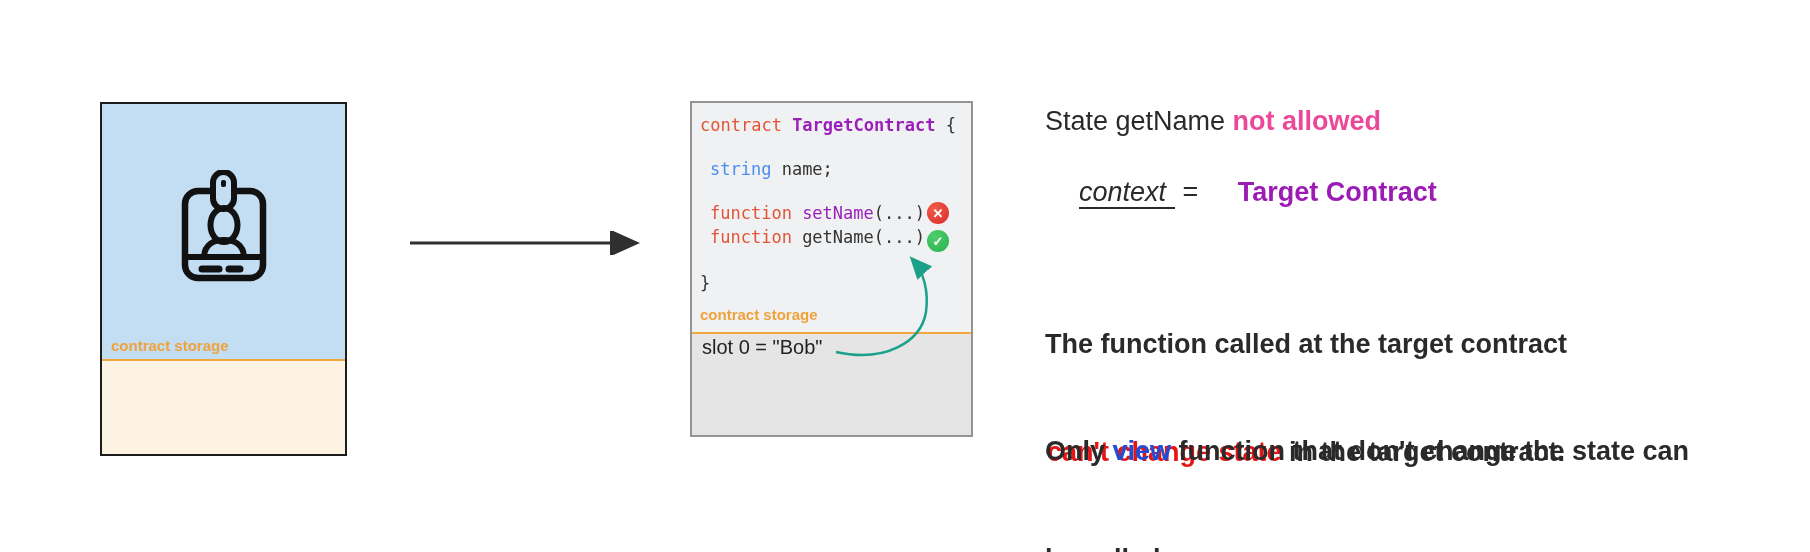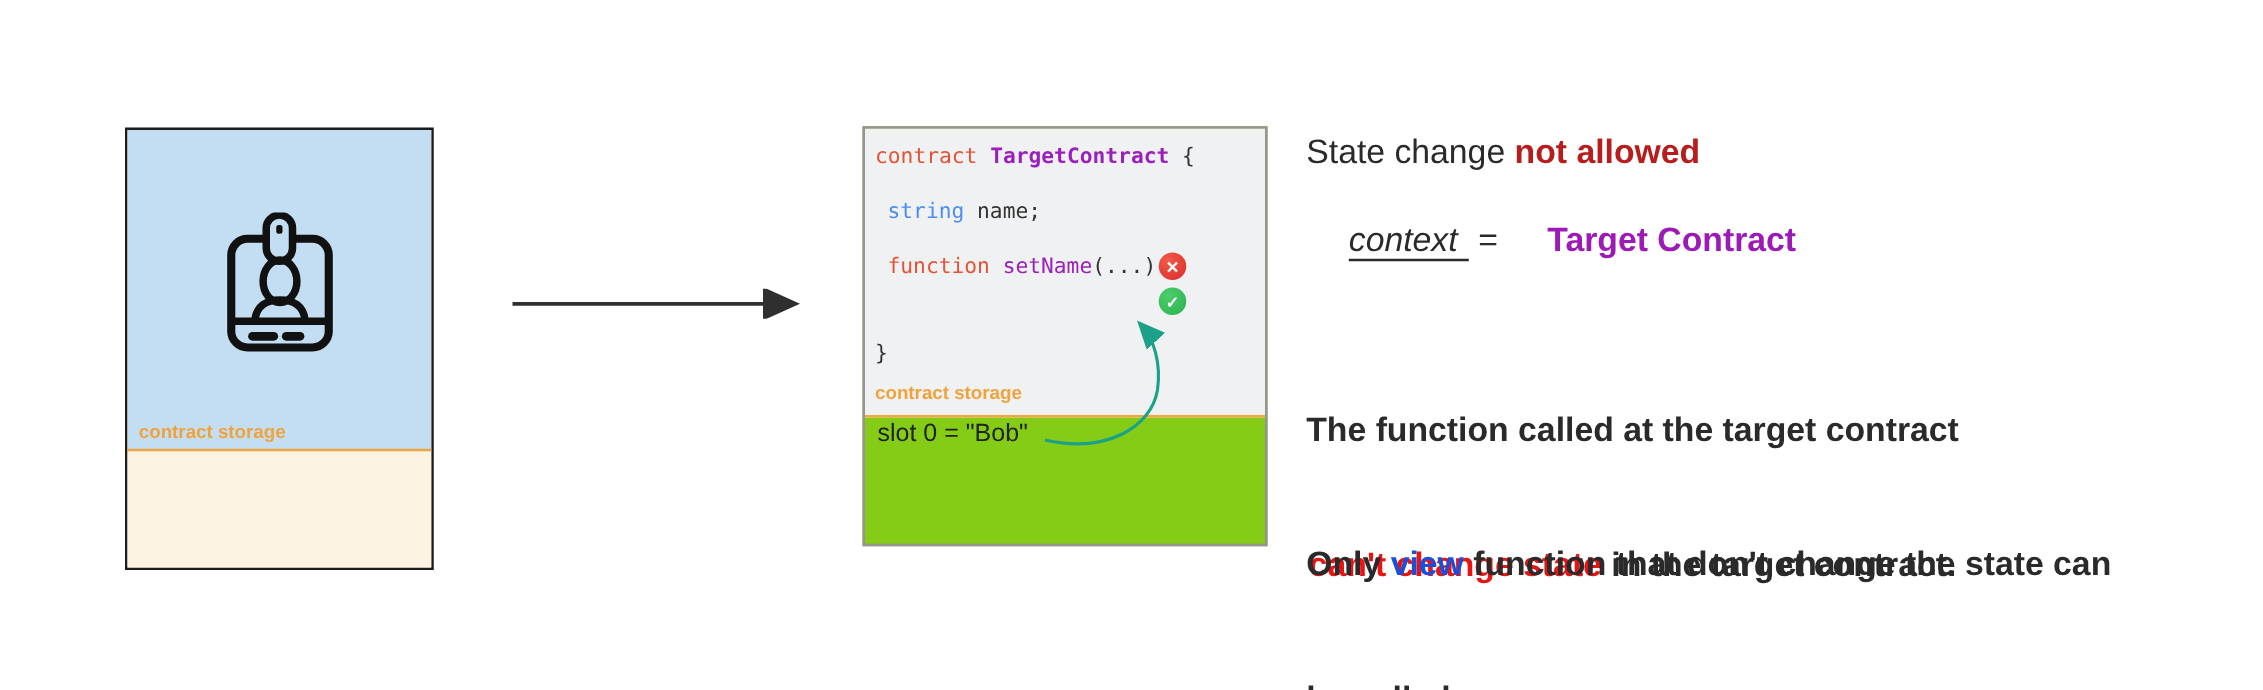--- a/index.html
+++ b/index.html
@@ -18,22 +18,22 @@
                   border-bottom:2px solid #f0a73d; }
   .account-blue svg { position:absolute; left:50%; top:66px; transform:translateX(-50%); }
   .storage-label { position:absolute; left:9px; bottom:5px; font-size:15px; font-weight:700;
                    color:#efa33c; }
   .account-cream { flex:1; background:#fdf3e3; }
 
   
   .flow-arrow { position:absolute; left:400px; top:231px; }
 
   
-  .target-box { position:absolute; left:690px; top:101px; width:324px; height:336px;
-                border:2px solid #949494; background:#84cc16; }
+  .target-box { position:absolute; left:690px; top:101px; width:283px; height:336px;
+                border:2px solid #949494; background:#e5e5e5; }
   .code-area { position:absolute; left:0; top:0; width:100%; height:231px; background:#f0f1f2;
                border-bottom:2px solid #f0a73d; }
   .code-line { position:absolute; left:8px; font-family:"DejaVu Sans Mono", monospace;
                font-size:17px; line-height:22px; color:#333333; white-space:pre; }
   .tok-kw   { color:#e35335; }
   .tok-type { color:#4b8df0; }
   .tok-purple { color:#9b1fba; font-weight:700; }
   .tok-purple-fn { color:#9b1fba; }
   .code-storage-label { position:absolute; left:8px; top:203px; font-size:15px;
                         font-weight:700; color:#efa33c; }
@@ -43,21 +43,21 @@
            font-size:13px; font-weight:700; line-height:1; }
   .badge-x { top:99px; background:radial-gradient(circle at 35% 30%, #f25a48, #d92c2c); }
   .badge-check { top:127px; background:radial-gradient(circle at 35% 30%, #4ecd6e, #27b24b); }
 
   
   .teal-arrow { position:absolute; left:820px; top:245px; pointer-events:none; }
 
   
   .notes-line { position:absolute; left:1045px; font-size:27px; color:#2a2a2a; white-space:pre; }
   .state-line { top:106px; font-weight:400; }
-  .state-line .hl { font-weight:700; color:#b91c1c; }
+  .state-line .hl { font-weight:700; color:#ec4899; }
   .context-line { top:177px; }
   .context-word { font-style:italic; border-bottom:2px solid #2a2a2a; padding-right:9px;margin-left:34px; }
   .target-word { font-weight:700; color:#9c1ab5;margin-left:32px; }
   .para { position:absolute; left:1045px; font-size:27px; font-weight:700; color:#2a2a2a;
           line-height:36px; white-space:pre; }
   .para1 { top:254px;text-align:center; }
   .para2 { top:361px; }
   .red-word { color:#e81414; }
   .view-word { color:#1d4ed8; }
 </style>
@@ -91,38 +91,39 @@
       </marker>
     </defs>
     <line x1="10" y1="12" x2="234" y2="12" stroke="#2f2f2f" stroke-width="3" marker-end="url(#arrowhead-black)"></line>
   </svg>
 
   <div class="target-box">
     <div class="code-area">
       <div class="code-line" style="top:11px;"><span class="tok-kw">contract </span><span class="tok-purple">TargetContract</span><span> {</span></div>
       <div class="code-line" style="top:55px; left:18px;"><span class="tok-type">string</span><span> name;</span></div>
       <div class="code-line" style="top:99px; left:18px;"><span class="tok-kw">function </span><span class="tok-purple-fn">setName</span><span>(...)</span></div>
+      <div class="code-line" style="top:123px; left:18px;"><span class="tok-kw">function </span><span>getName</span><span>(...)</span></div>
       <div class="code-line" style="top:169px;">}</div>
       <div class="badge badge-x">✕</div>
       <div class="badge badge-check">✓</div>
       <div class="code-storage-label">contract storage</div>
     </div>
     <div class="slot-line">slot 0 = "Bob"</div>
   </div>
 
   <svg class="teal-arrow" width="130" height="125">
     <defs>
       <marker id="arrowhead-teal" markerWidth="9" markerHeight="8" refX="7" refY="4" orient="auto">
         <path d="M0,0 L9,4 L0,8 Z" fill="#1ba089"></path>
       </marker>
     </defs>
     <path d="M 16 107 C 65 118, 101 97, 106 67 C 109 45 103 26 93 15" fill="none" stroke="#1ba089" stroke-width="2.5" marker-end="url(#arrowhead-teal)"></path>
   </svg>
 
-  <div class="notes-line state-line"><span>State change </span><span class="hl">not allowed</span></div>
+  <div class="notes-line state-line"><span>State getName </span><span class="hl">not allowed</span></div>
 
   <div class="notes-line context-line"><span class="context-word">context</span><span> = </span><span class="target-word">Target Contract</span></div>
 
   <div class="para para1">
     <div>The function called at the target contract</div>
     <div><span class="red-word">can't change state</span><span> in the target contract.</span></div>
   </div>
 
   <div class="para para2">
     <div><span>Only </span><span class="view-word">view</span><span> function that don't change the state can</span></div>

